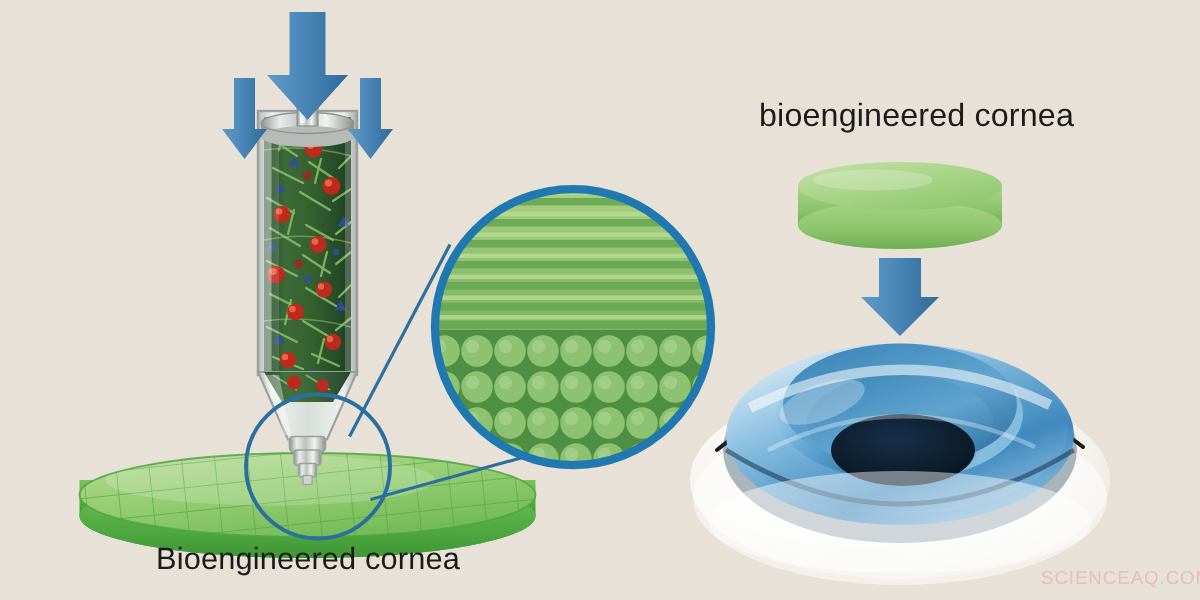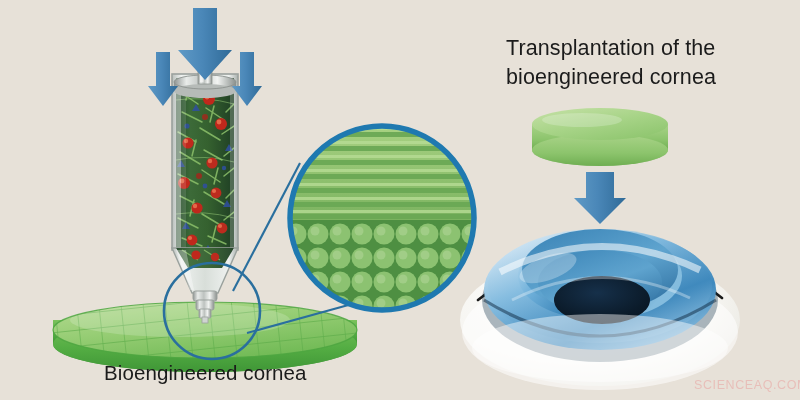--- a/index.html
+++ b/index.html
@@ -394,19 +394,19 @@
     <path d="M500 272 Q600 222 700 270" fill="none" stroke="#ffffff" stroke-width="7" opacity="0.55"></path>
     <path d="M512 300 Q600 256 690 298" fill="none" stroke="#ffffff" stroke-width="3" opacity="0.32"></path>
     <ellipse cx="548" cy="268" rx="30" ry="12" fill="#ffffff" opacity="0.28" transform="rotate(-20 548 268)"></ellipse>
 
     <path d="M484 300 Q600 372 716 300" fill="none" stroke="#0e2740" stroke-width="3.2" opacity="0.5"></path>
     <ellipse cx="600" cy="348" rx="128" ry="34" fill="#ffffff" opacity="0.45"></ellipse>
   </g>
 
 </svg>
 
-<div class="txt" id="title"><span>Transplantation of the</span><br><span>bioengineered cornea</span></div>
+<div class="txt" id="title"><br><span>bioengineered cornea</span></div>
 
 <div class="txt" id="disc-label">Bioengineered cornea</div>
 
 <div class="txt" id="watermark">SCIENCEAQ.COM</div>
 
 </div>
 
 </body></html>

